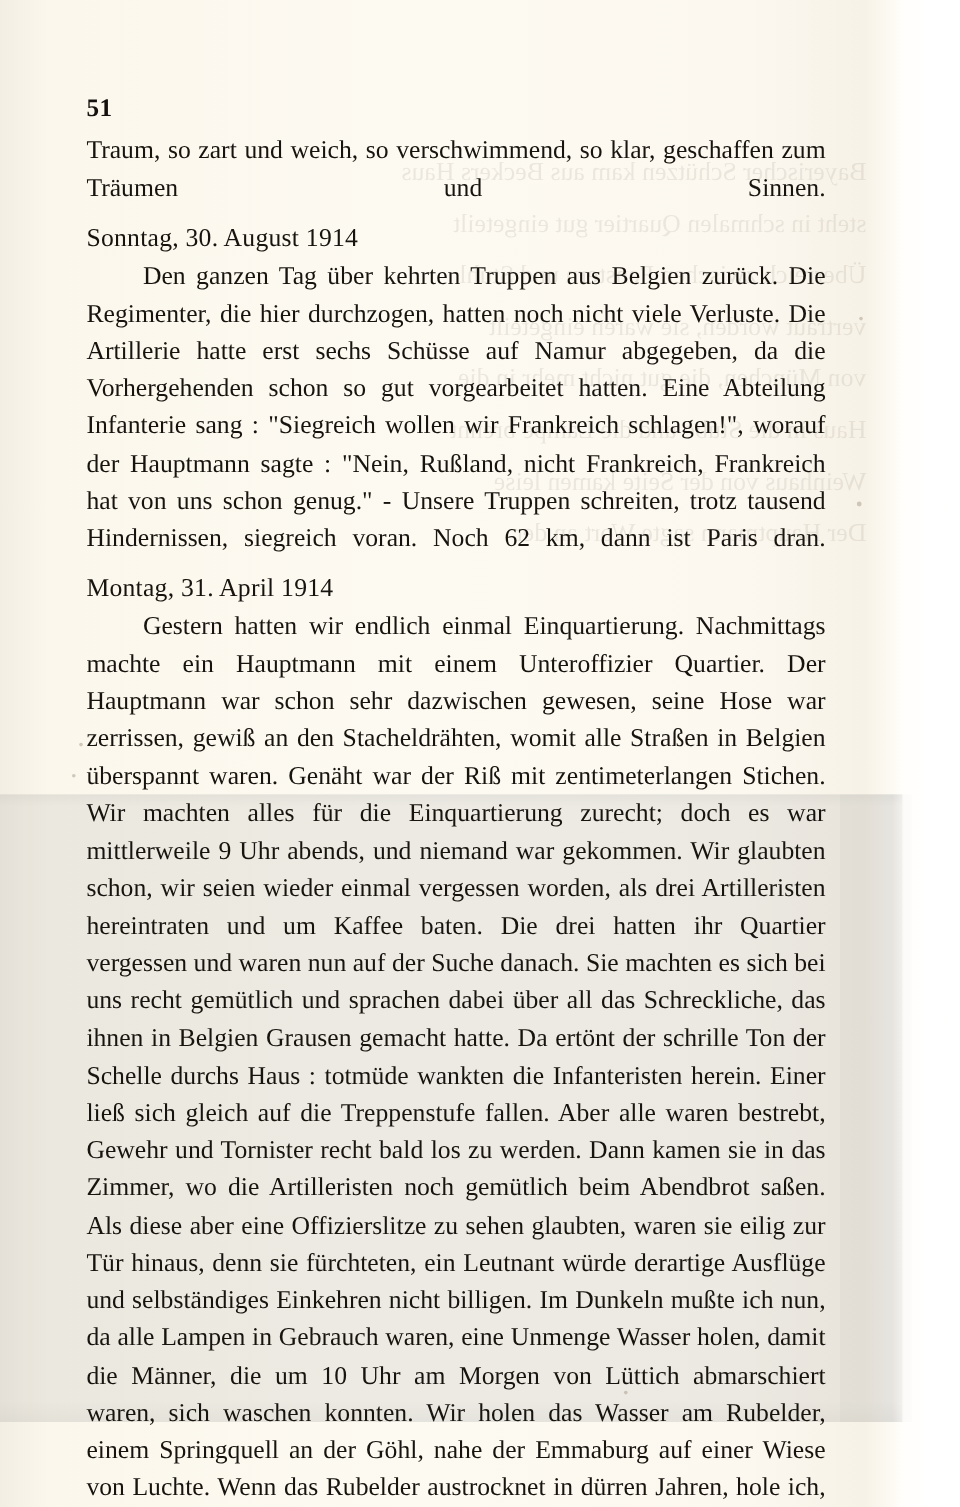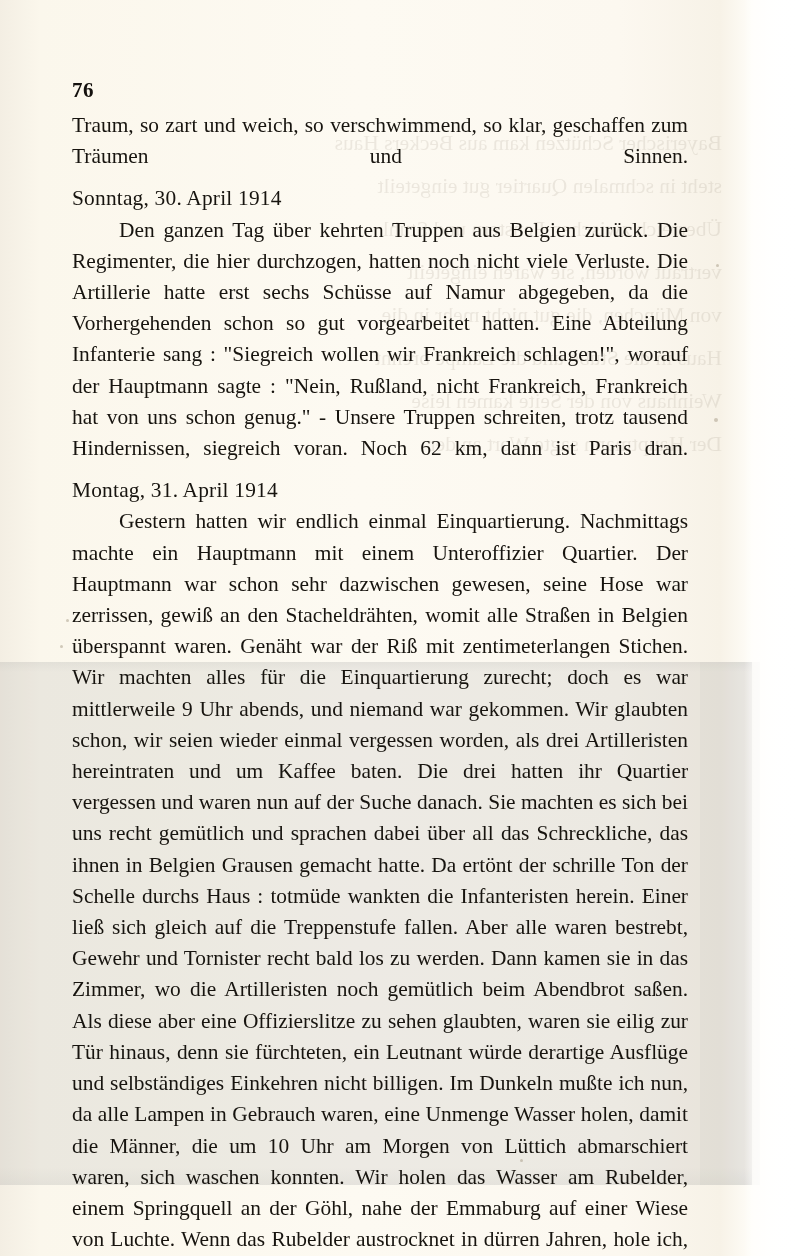--- a/index.html
+++ b/index.html
@@ -184,27 +184,27 @@
       <p>Weinhaus von der Seite kamen leise</p>
       <p>Der Hauptmann sagte Wort an der</p>
     </div>
   </div>
 
   <div class="scan-band"></div>
   <div class="scan-band-right"></div>
 
   <div class="content">
 
-    <div class="folio">76</div>
+    <div class="folio">51</div>
 
     <div class="body">
 
       <p class="p-flush justify-all">Traum, so zart und weich, so verschwimmend, so klar, geschaffen zum Träumen und Sinnen.</p>
 
-      <p class="date-head">Sonntag, 30. April 1914</p>
+      <p class="date-head">Sonntag, 30. August 1914</p>
 
       <p class="p-indent after-head justify-all">Den ganzen Tag über kehrten Truppen aus Belgien zurück. Die Regimenter, die hier durchzogen, hatten noch nicht viele Verluste. Die Artillerie hatte erst sechs Schüsse auf Namur abgegeben, da die Vorhergehenden schon so gut vorgearbeitet hatten. Eine Abteilung Infanterie sang : "Siegreich wollen wir Frankreich schlagen!", worauf der Hauptmann sagte : "Nein, Rußland, nicht Frankreich, Frankreich hat von uns schon genug." - Unsere Truppen schreiten, trotz tausend Hindernissen, siegreich voran. Noch 62 km, dann ist Paris dran.</p>
 
       <p class="date-head">Montag, 31. April 1914</p>
 
       <p class="p-indent after-head justify-all">Gestern hatten wir endlich einmal Einquartierung. Nachmittags machte ein Hauptmann mit einem Unteroffizier Quartier. Der Hauptmann war schon sehr dazwischen gewesen, seine Hose war zerrissen, gewiß an den Stacheldrähten, womit alle Straßen in Belgien überspannt waren. Genäht war der Riß mit zentimeterlangen Stichen. Wir machten alles für die Einquartierung zurecht; doch es war mittlerweile 9 Uhr abends, und niemand war gekommen. Wir glaubten schon, wir seien wieder einmal vergessen worden, als drei Artilleristen hereintraten und um Kaffee baten. Die drei hatten ihr Quartier vergessen und waren nun auf der Suche danach. Sie machten es sich bei uns recht gemütlich und sprachen dabei über all das Schreckliche, das ihnen in Belgien Grausen gemacht hatte. Da ertönt der schrille Ton der Schelle durchs Haus : totmüde wankten die Infanteristen herein. Einer ließ sich gleich auf die Treppenstufe fallen. Aber alle waren bestrebt, Gewehr und Tornister recht bald los zu werden. Dann kamen sie in das Zimmer, wo die Artilleristen noch gemütlich beim Abendbrot saßen. Als diese aber eine Offizierslitze zu sehen glaubten, waren sie eilig zur Tür hinaus, denn sie fürchteten, ein Leutnant würde derartige Ausflüge und selbständiges Einkehren nicht billigen. Im Dunkeln mußte ich nun, da alle Lampen in Gebrauch waren, eine Unmenge Wasser holen, damit die Männer, die um 10 Uhr am Morgen von Lüttich abmarschiert waren, sich waschen konnten. Wir holen das Wasser am Rubelder, einem Springquell an der Göhl, nahe der Emmaburg auf einer Wiese von Luchte. Wenn das Rubelder austrocknet in dürren Jahren, hole ich, weil ich die älteste und stärkste der Schwestern</p>
 
     </div>
   </div>
 

